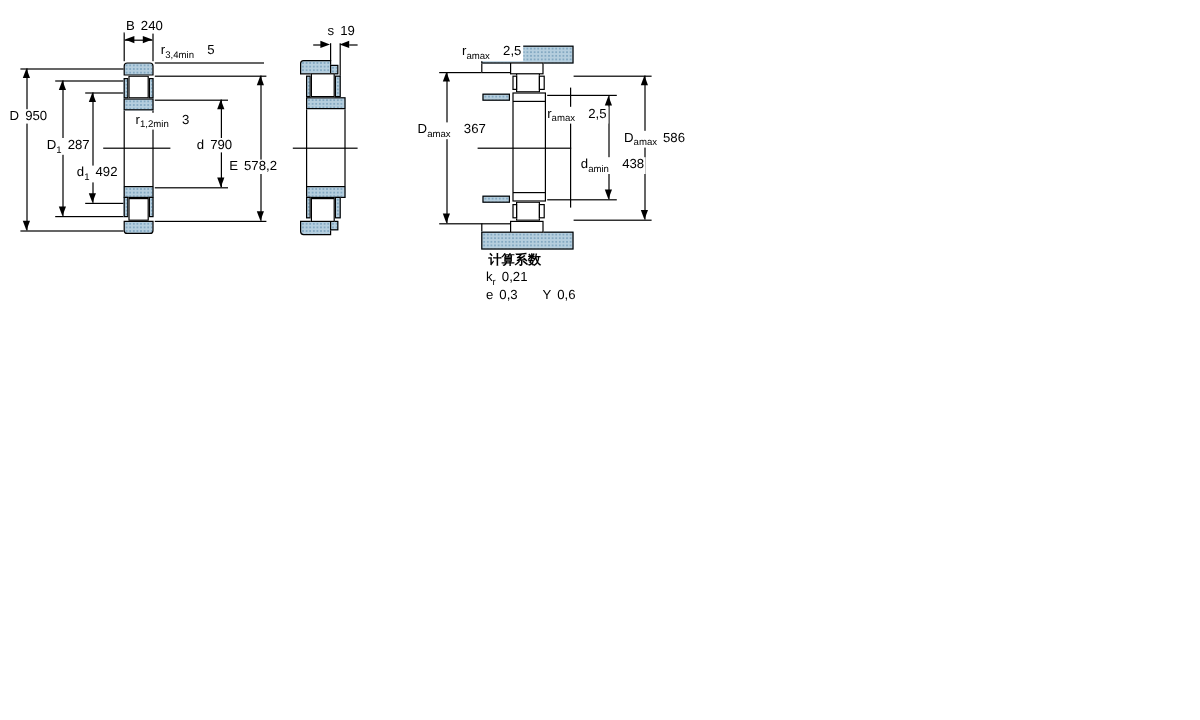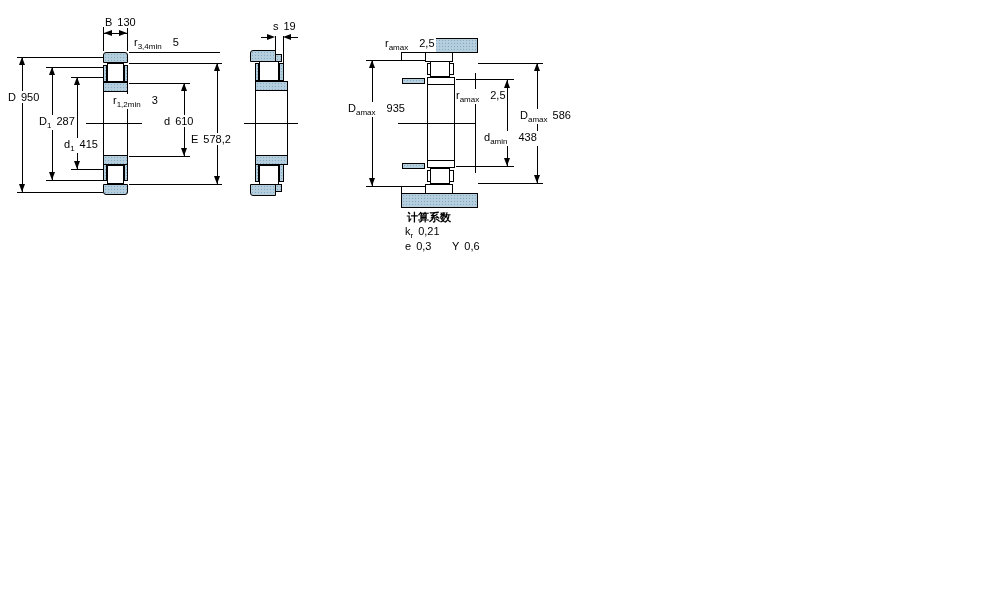--- a/index.html
+++ b/index.html
@@ -39,21 +39,21 @@
     <div class="f r-bl r-br" style="left:103px;top:184px;width:25px;height:11px"></div>
     <div class="v" style="left:103px;top:92px;height:63px"></div>
     <div class="v" style="left:127px;top:92px;height:63px"></div>
     <div class="h" style="left:86px;top:123px;width:56px"></div>
 
     <div class="v" style="left:103px;top:27px;height:24px"></div>
     <div class="v" style="left:127px;top:27px;height:24px"></div>
     <div class="h" style="left:104px;top:33px;width:23px"></div>
     <div class="al" style="left:104px;top:30px"></div>
     <div class="ar" style="left:119px;top:30px"></div>
-    <span class="lbl" style="left:104px;top:16px"><span>B</span><span class="val">130</span></span>
+    <span class="lbl" style="left:104px;top:16px"><span>B</span><span class="val">240</span></span>
 
     <div class="h" style="left:129px;top:52px;width:91px"></div>
     <span class="lbl" style="left:133px;top:36px"><span>r</span><sub>3,4min</sub><span class="val vg">5</span></span>
 
     <div class="v" style="left:22px;top:57px;height:135px"></div>
     <div class="au" style="left:19px;top:57px"></div>
     <div class="ad" style="left:19px;top:184px"></div>
     <div class="h" style="left:17px;top:57px;width:86px"></div>
     <div class="h" style="left:17px;top:192px;width:86px"></div>
     <span class="lbl" style="left:7px;top:91px"><span>D</span><span class="val">950</span></span>
@@ -63,30 +63,30 @@
     <div class="ad" style="left:49px;top:172px"></div>
     <div class="h" style="left:46px;top:67px;width:57px"></div>
     <div class="h" style="left:46px;top:180px;width:57px"></div>
     <span class="lbl" style="left:38px;top:115px"><span>D</span><sub>1</sub><span class="val">287</span></span>
 
     <div class="v" style="left:77px;top:77px;height:92px"></div>
     <div class="au" style="left:74px;top:77px"></div>
     <div class="ad" style="left:74px;top:161px"></div>
     <div class="h" style="left:71px;top:77px;width:32px"></div>
     <div class="h" style="left:71px;top:169px;width:32px"></div>
-    <span class="lbl" style="left:63px;top:138px"><span>d</span><sub>1</sub><span class="val">415</span></span>
+    <span class="lbl" style="left:63px;top:138px"><span>d</span><sub>1</sub><span class="val">492</span></span>
 
     <span class="lbl" style="left:112px;top:94px"><span>r</span><sub>1,2min</sub><span class="val vg">3</span></span>
 
     <div class="v" style="left:184px;top:83px;height:73px"></div>
     <div class="au" style="left:181px;top:83px"></div>
     <div class="ad" style="left:181px;top:148px"></div>
     <div class="h" style="left:129px;top:83px;width:61px"></div>
     <div class="h" style="left:129px;top:156px;width:61px"></div>
-    <span class="lbl" style="left:163px;top:115px"><span>d</span><span class="val">610</span></span>
+    <span class="lbl" style="left:163px;top:115px"><span>d</span><span class="val">790</span></span>
 
     <div class="v" style="left:217px;top:63px;height:121px"></div>
     <div class="au" style="left:214px;top:63px"></div>
     <div class="ad" style="left:214px;top:176px"></div>
     <div class="h" style="left:129px;top:63px;width:93px"></div>
     <div class="h" style="left:129px;top:184px;width:93px"></div>
     <span class="lbl" style="left:190px;top:133px"><span>E</span><span class="val">578,2</span></span>
   </div>
 
   <div>
@@ -138,21 +138,21 @@
     <div class="v" style="left:427px;top:85px;height:75px"></div>
     <div class="v" style="left:454px;top:85px;height:75px"></div>
     <div class="h" style="left:398px;top:123px;width:78px"></div>
     <div class="v" style="left:475px;top:73px;height:100px"></div>
 
     <div class="v" style="left:372px;top:60px;height:126px"></div>
     <div class="au" style="left:369px;top:60px"></div>
     <div class="ad" style="left:369px;top:178px"></div>
     <div class="h" style="left:366px;top:60px;width:35px"></div>
     <div class="h" style="left:366px;top:186px;width:35px"></div>
-    <span class="lbl" style="left:347px;top:102px"><span>D</span><sub>amax</sub><span class="val vg">935</span></span>
+    <span class="lbl" style="left:347px;top:102px"><span>D</span><sub>amax</sub><span class="val vg">367</span></span>
 
     <span class="lbl" style="left:384px;top:37px"><span>r</span><sub>amax</sub><span class="val vg">2,5</span></span>
 
     <span class="lbl" style="left:455px;top:89px"><span>r</span><sub>amax</sub><span class="val vg">2,5</span></span>
 
     <div class="v" style="left:507px;top:80px;height:86px"></div>
     <div class="au" style="left:504px;top:80px"></div>
     <div class="ad" style="left:504px;top:158px"></div>
     <div class="h" style="left:456px;top:79px;width:58px"></div>
     <div class="h" style="left:456px;top:166px;width:58px"></div>

